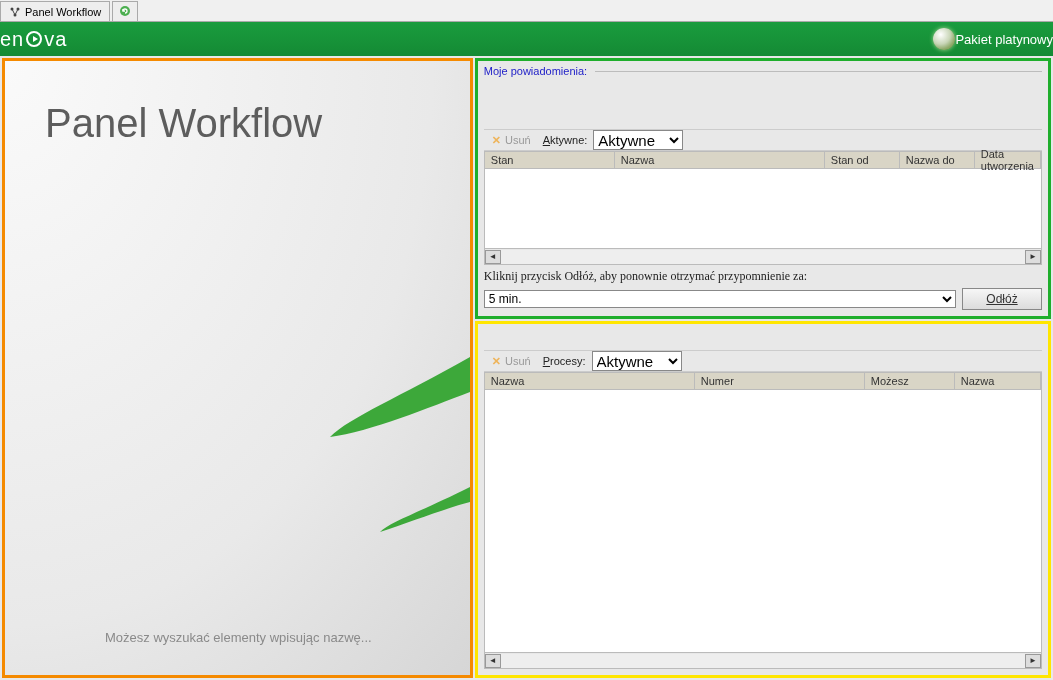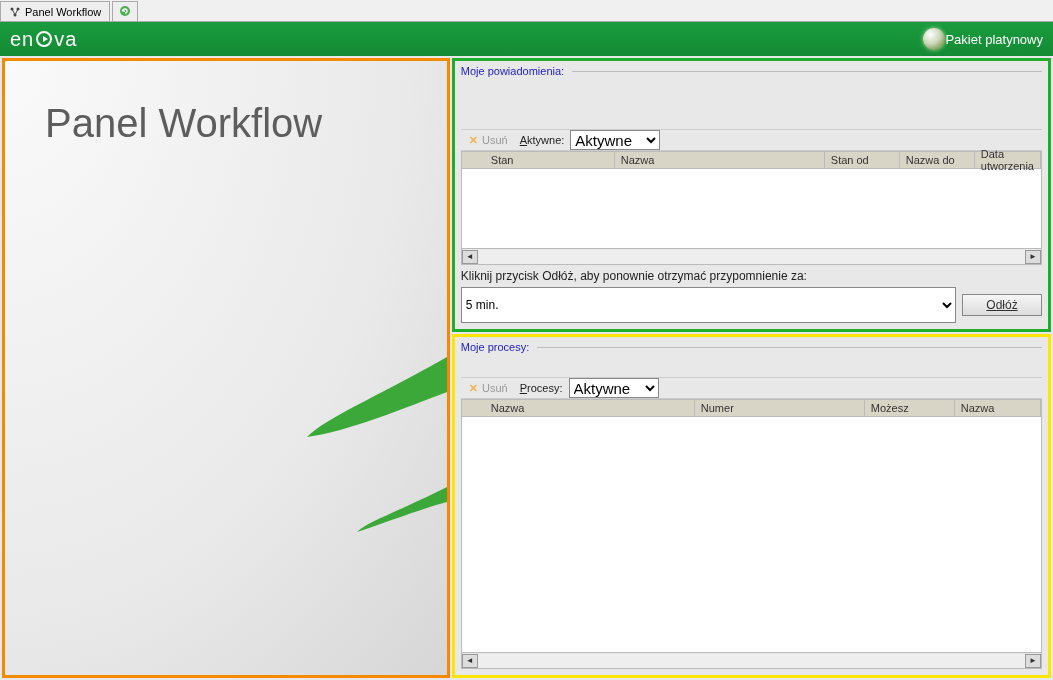--- a/index.html
+++ b/index.html
@@ -35,21 +35,21 @@
   .tab.new {
     padding: 0 6px;
   }
   
   .headerbar {
     height: 34px;
     background: linear-gradient(#1a9c3e, #148a34);
     display: flex;
     align-items: center;
     justify-content: space-between;
-    padding: 0 10px;
+    padding: 0 0;
     color: #fff;
   }
   .logo {
     font-size: 20px;
     font-weight: 300;
     letter-spacing: 1px;
     display: flex;
     align-items: center;
     gap: 2px;
   }
@@ -181,21 +181,20 @@
     font-size: 15px;
     border: 1px solid #888;
     background: #fff;
   }
   .table-hdr {
     display: flex;
     background: #d9d5c6;
     border: 1px solid #bbb;
     height: 18px;
     align-items: center;
-    padding-left: 23px;
   }
   .table-hdr .th {
     border-right: 1px solid #bbb;
     padding: 0 6px;
     font-size: 11px;
     color: #333;
     height: 100%;
     display: flex;
     align-items: center;
     position: relative;
@@ -225,29 +224,30 @@
     border: 1px solid #999;
     display: flex; align-items: center; justify-content: center;
     font-size: 8px; color: #333;
     cursor: pointer;
   }
   .hint-row {
     font-size: 12px;
     color: #222;
     display:flex;
     align-items: center;
+    font-family: Liberation Serif, serif;
   }
   .reminder-row {
     display: flex;
     gap: 6px;
     align-items: center;
   }
   .reminder-select {
     flex: 1;
-    height: 36px;
+    height: 18px;
     border: 1px solid #888;
     background: #fff;
     font-size: 12px;
   }
   .odloz-btn {
     width: 80px;
     height: 22px;
     background: linear-gradient(#f6f6f6, #dcdcdc);
     border: 1px solid #888;
     font-size: 12px;
@@ -300,20 +300,21 @@
 </div>
 
 <div class="content">
 
   <div class="left-panel">
     <div class="left-title">Panel Workflow</div>
     <svg class="swoosh" viewBox="0 0 160 200">
       <path d="M160 20 C 90 60, 40 80, 20 100 C 60 95, 120 70, 160 55 Z" fill="#3da83a"></path>
       <path d="M160 150 C 110 175, 80 185, 70 195 C 100 185, 140 170, 160 165 Z" fill="#3da83a"></path>
     </svg>
+    <div class="left-hint">Możesz wyszukać elementy wpisując nazwę...</div>
   </div>
 
   <div class="right-panel">
 
     <div class="box green">
       <div class="group-title">
         <span>Moje powiadomienia:</span>
       </div>
       <div class="filler"></div>
       <div class="toolbar">
@@ -344,23 +345,20 @@
       <div class="hint-row" style="margin-top:4px">Kliknij przycisk Odłóż, aby ponownie otrzymać przypomnienie za:</div>
       <div class="reminder-row" style="margin-top:4px">
         <select class="reminder-select">
           <option>5 min.</option>
         </select>
         <button class="odloz-btn">Odłóż</button>
       </div>
     </div>
 
     <div class="box yellow">
-      <div class="group-title">
-        <span>Moje procesy:</span>
-      </div>
       <div class="filler sm"></div>
       <div class="toolbar">
         <button class="tool-btn">
           <span class="x-icon">✕</span>
           <span>Usuń</span>
         </button>
         <span class="tool-lbl">
           <span><u>P</u>rocesy:</span>
         </span>
         <select class="tool-select" style="width:90px">

